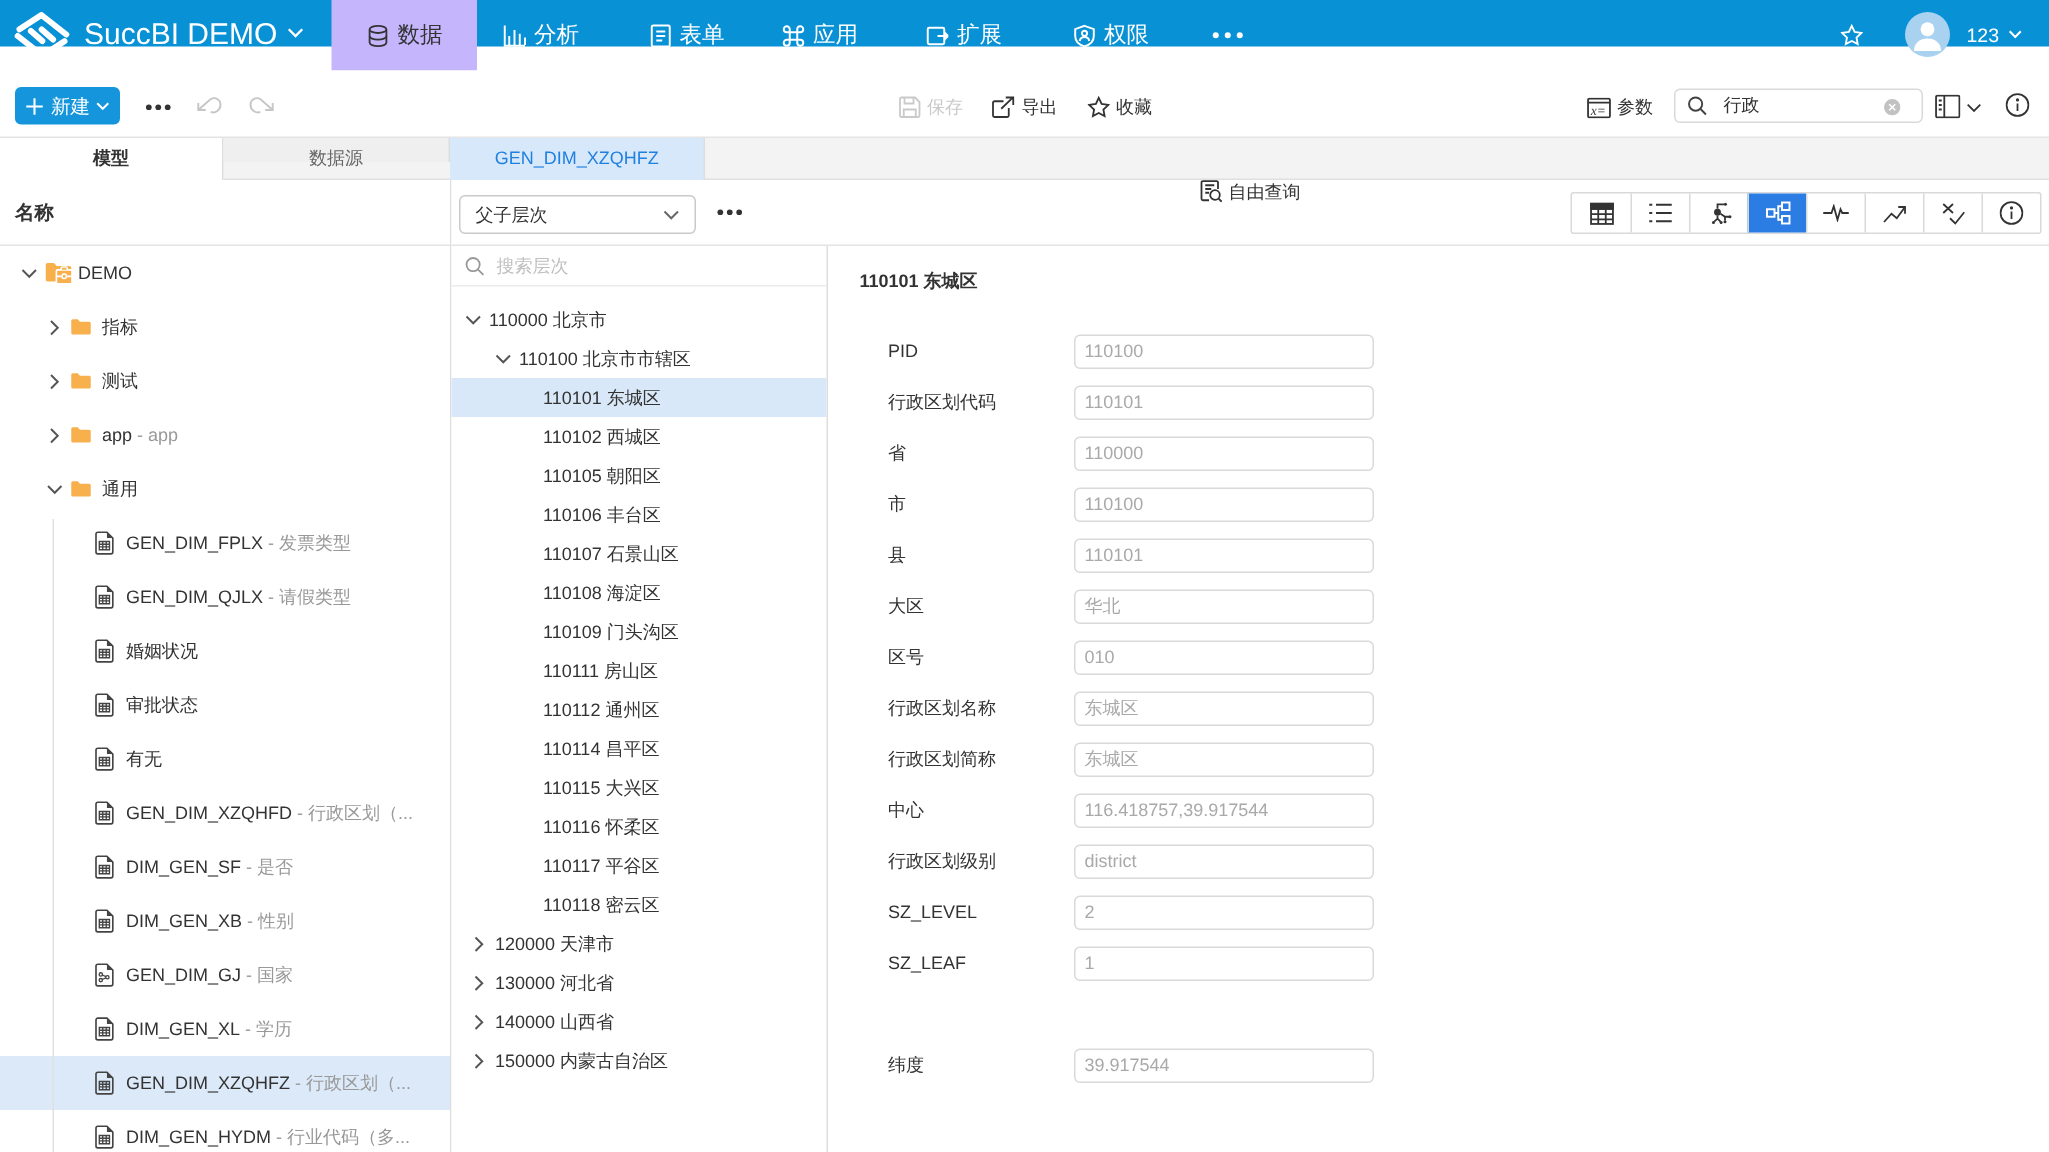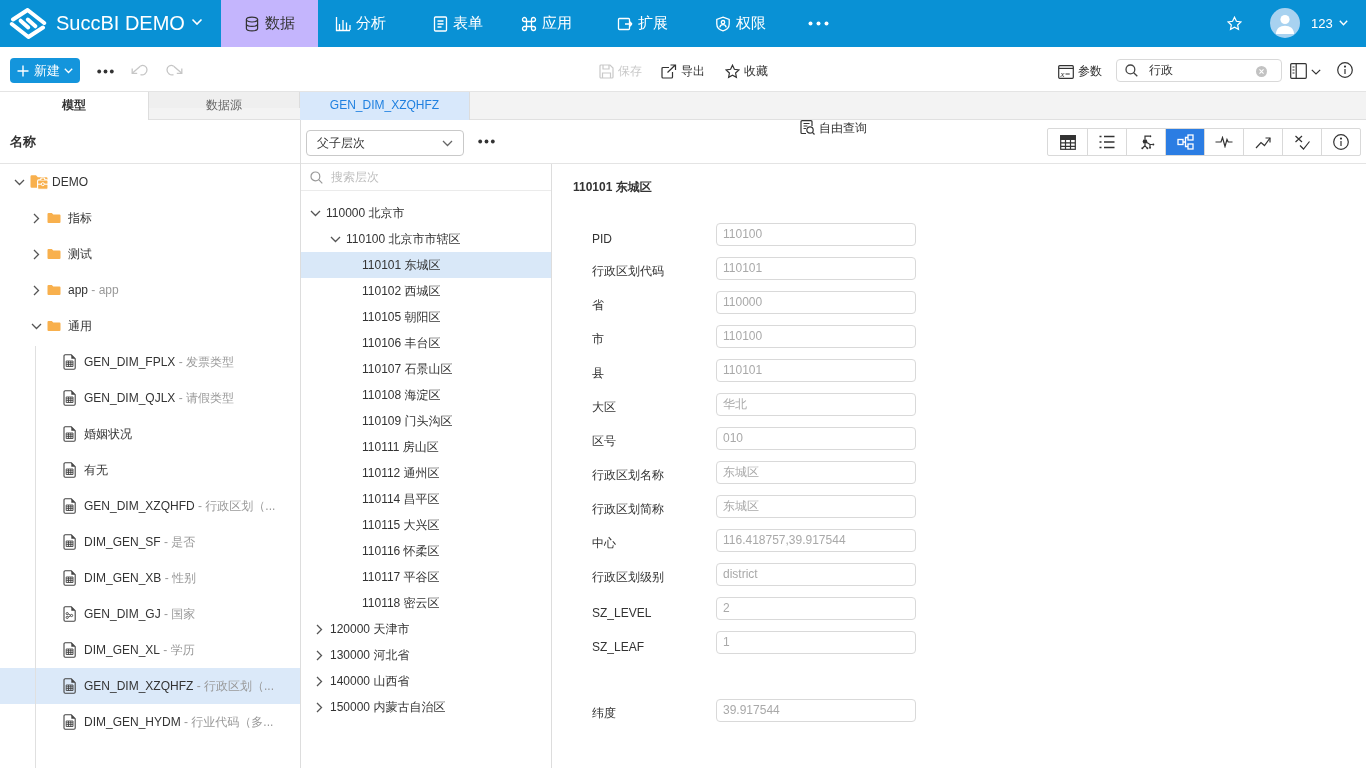--- a/index.html
+++ b/index.html
@@ -1,19 +1,19 @@
 <!DOCTYPE html>
 <html><head>
 <meta charset="utf-8">
 <style>
 *{margin:0;padding:0;box-sizing:border-box;}
 html,body{width:1366px;height:768px;overflow:hidden;font-family:"Liberation Sans",sans-serif;background:#fff;}
 .abs{position:absolute;}
 
-#topbar{position:absolute;left:0;top:0;width:1366px;height:47px;background:#0991d5;color:#fff;}
+#topbar{position:absolute;left:0;top:0;width:1366px;height:31px;background:#0991d5;color:#fff;}
 #logo{position:absolute;left:9px;top:8px;}
 #brand{position:absolute;left:56px;top:12px;font-size:20px;color:#fff;}
 #brandcaret{position:absolute;left:191px;top:18px;}
 .navitem{position:absolute;top:0;height:47px;display:flex;align-items:center;font-size:15px;color:#fff;}
 .navitem svg{margin-right:5px;}
 .navitem.active{background:#c4b5fd;color:#333;justify-content:center;}
 
 #toolbar{position:absolute;left:0;top:47px;width:1366px;height:45px;background:#fff;border-bottom:1px solid #e4e4e4;}
 #newbtn{position:absolute;left:10px;top:11px;width:70px;height:25px;background:#1495dc;border-radius:4px;color:#fff;font-size:13px;display:flex;align-items:center;justify-content:center;}
 .tbtn{position:absolute;top:2px;height:45px;display:flex;align-items:center;font-size:12px;color:#333;}
@@ -42,21 +42,21 @@
 s{text-decoration:none;}
 
 #midpanel{position:absolute;left:301px;top:164px;width:251px;height:604px;border-right:1px solid #ddd;background:#fff;}
 #midsearch{position:absolute;left:0;top:0;width:250px;height:27px;border-bottom:1px solid #ebebeb;display:flex;align-items:center;font-size:12px;color:#bfbfbf;}
 #mtree{position:absolute;left:0;top:36px;width:250px;}
 .mrow{position:relative;height:26px;font-size:12px;color:#333;white-space:nowrap;}
 .mrow.sel{background:#d9e8f8;}
 
 #rightpanel{position:absolute;left:553px;top:164px;width:813px;height:604px;background:#fff;}
 #ftitle{position:absolute;left:20px;top:15px;font-size:12px;font-weight:bold;color:#333;}
-.frow{position:absolute;left:39px;height:24px;display:flex;align-items:flex-end;}
+.frow{position:absolute;left:39px;height:24px;display:flex;align-items:center;}
 .flabel{width:108px;font-size:12px;color:#333;}
 .finput{width:200px;height:23px;border:1px solid #d9d9d9;border-radius:4px;padding:0 6px;line-height:21px;font-size:12px;color:#a9a9a9;background:#fff;white-space:nowrap;overflow:hidden;margin-left:16px;}
 </style>
 </head>
 <body>
 <svg width="0" height="0" style="position:absolute">
   <defs>
     <g id="docsym">
         <path d="M1,2 a1.2,1.2 0 0 1 1.2,-1.2 H8.3 L12.2,4.7 V14 a1.2,1.2 0 0 1 -1.2,1.2 H2.2 A1.2,1.2 0 0 1 1,14 Z" fill="none" stroke="#444" stroke-width="1.1"></path>
         <path d="M8.3,0.8 L12.2,4.7 H8.3 Z" fill="#444"></path>
@@ -309,20 +309,28 @@
           </svg>
         </s>
         <span class="p" style="left:84px">婚姻状况</span>
       </div>
   <div class="lrow">
         <s class="p" style="left:63px">
           <svg width="13" height="16" viewBox="0 0 13 16">
             <use href="#docsym"></use>
           </svg>
         </s>
+        <span class="p" style="left:84px">审批状态</span>
+      </div>
+  <div class="lrow">
+        <s class="p" style="left:63px">
+          <svg width="13" height="16" viewBox="0 0 13 16">
+            <use href="#docsym"></use>
+          </svg>
+        </s>
         <span class="p" style="left:84px">有无</span>
       </div>
   <div class="lrow">
         <s class="p" style="left:63px">
           <svg width="13" height="16" viewBox="0 0 13 16">
             <use href="#docsym"></use>
           </svg>
         </s>
         <span class="p" style="left:84px">GEN_DIM_XZQHFD<span class="gray">&nbsp;- 行政区划（...</span></span>
       </div>

